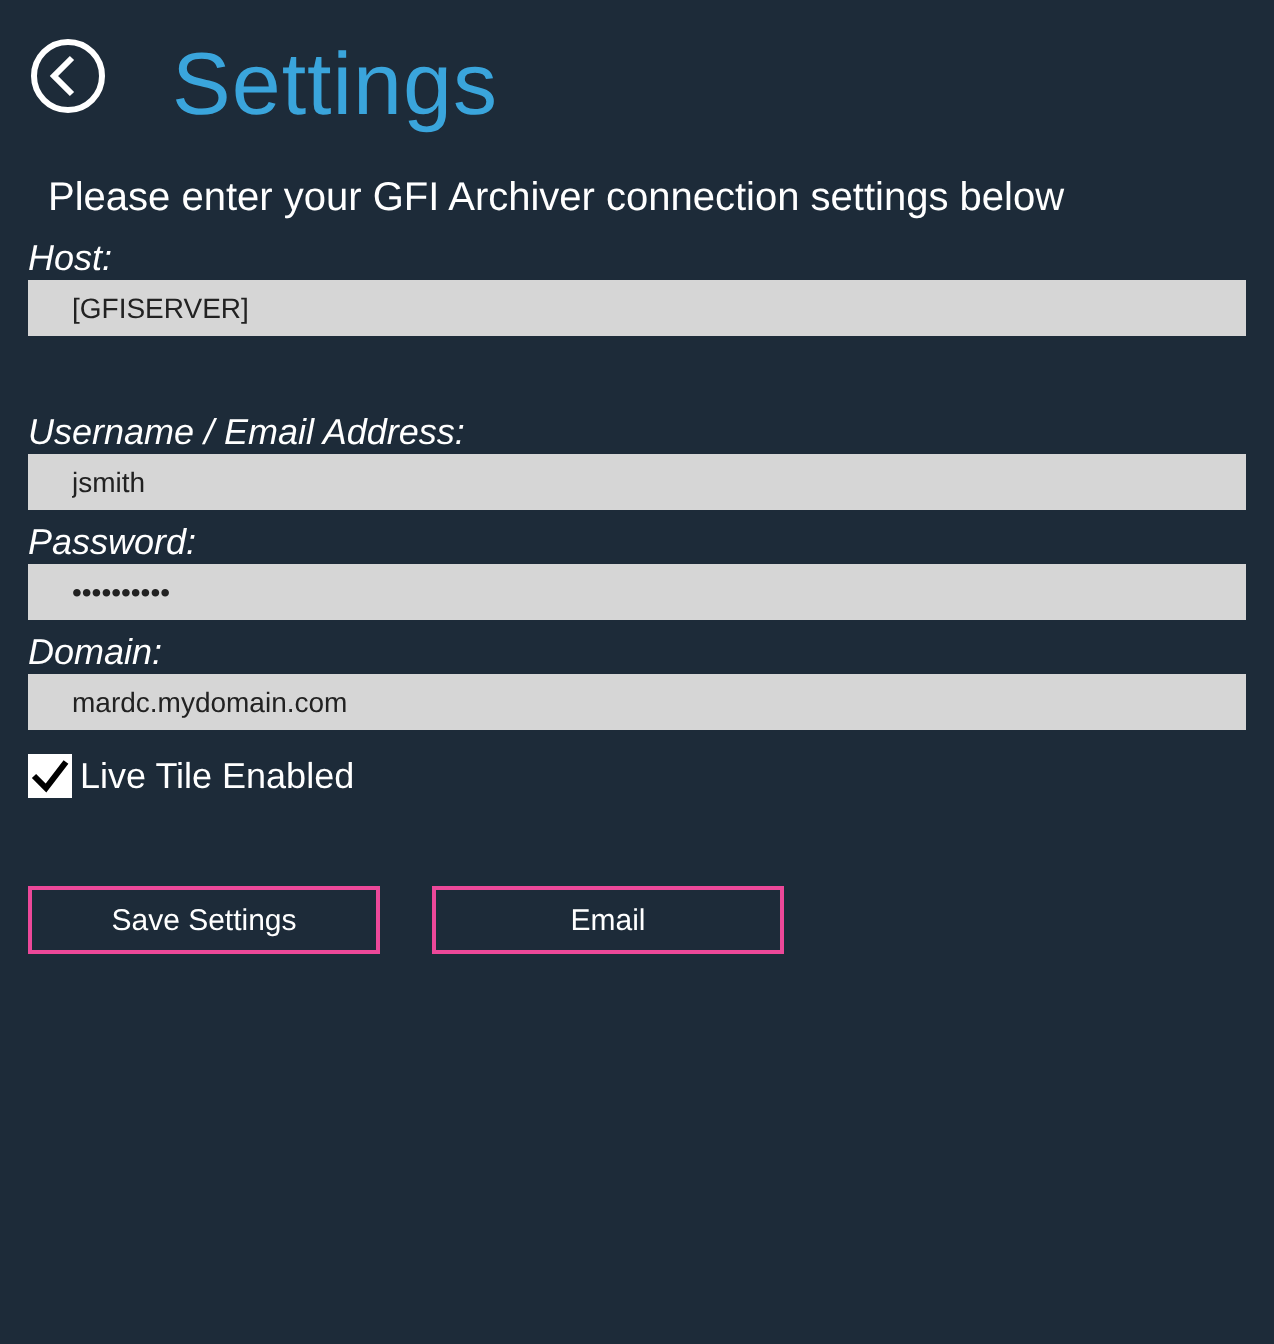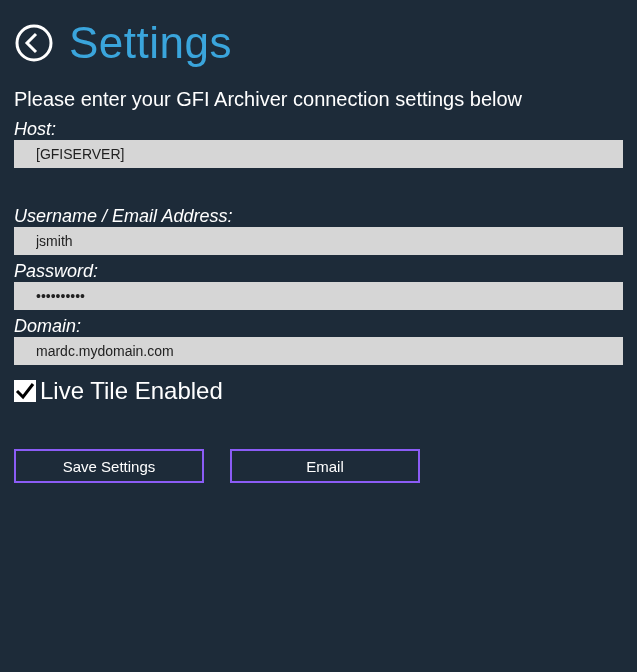--- a/index.html
+++ b/index.html
@@ -6,42 +6,43 @@
     body {
       width: 637px;
       height: 672px;
       background: #1d2b39;
       font-family: "Segoe UI", Arial, sans-serif;
       color: #ffffff;
       overflow: hidden;
     }
     .header {
       display: flex;
-      align-items: center;
+      align-items: flex-start;
       padding: 18px 14px 20px 14px;
-      gap: 15px;
+      gap: 32px;
     }
     .back-btn {
       width: 40px;
       height: 40px;
       cursor: pointer;
     }
     .title {
       font-size: 44px;
       font-weight: 300;
       color: #3aa5dc;
       letter-spacing: 0.5px;
     }
     .content {
       padding: 0 14px;
     }
     .instructions {
       font-size: 20px;
       font-weight: 400;
       margin-bottom: 8px;
+      margin-left: 10px;
     }
     .field-group {
       margin-bottom: 2px;
     }
     .label {
       font-size: 18px;
       font-weight: 400;
       margin-top: 6px;
       margin-bottom: 0px;
       font-style: italic;
@@ -72,32 +73,32 @@
     .checkbox-box {
       width: 22px;
       height: 22px;
       background: #ffffff;
       display: flex;
       align-items: center;
       justify-content: center;
       cursor: pointer;
     }
     .checkbox-label {
-      font-size: 24px;
+      font-size: 18px;
     }
     .button-row {
       display: flex;
       gap: 26px;
       margin-top: 44px;
     }
     .action-btn {
-      width: 190px;
+      width: 176px;
       height: 34px;
       background: transparent;
-      border: 2px solid #8b5cf6;
+      border: 2px solid #ec4899;
       color: #ffffff;
       font-size: 15px;
       font-family: "Segoe UI", Arial, sans-serif;
       cursor: pointer;
     }
   </style>
 </head>
 <body>
 
 <div class="header">

